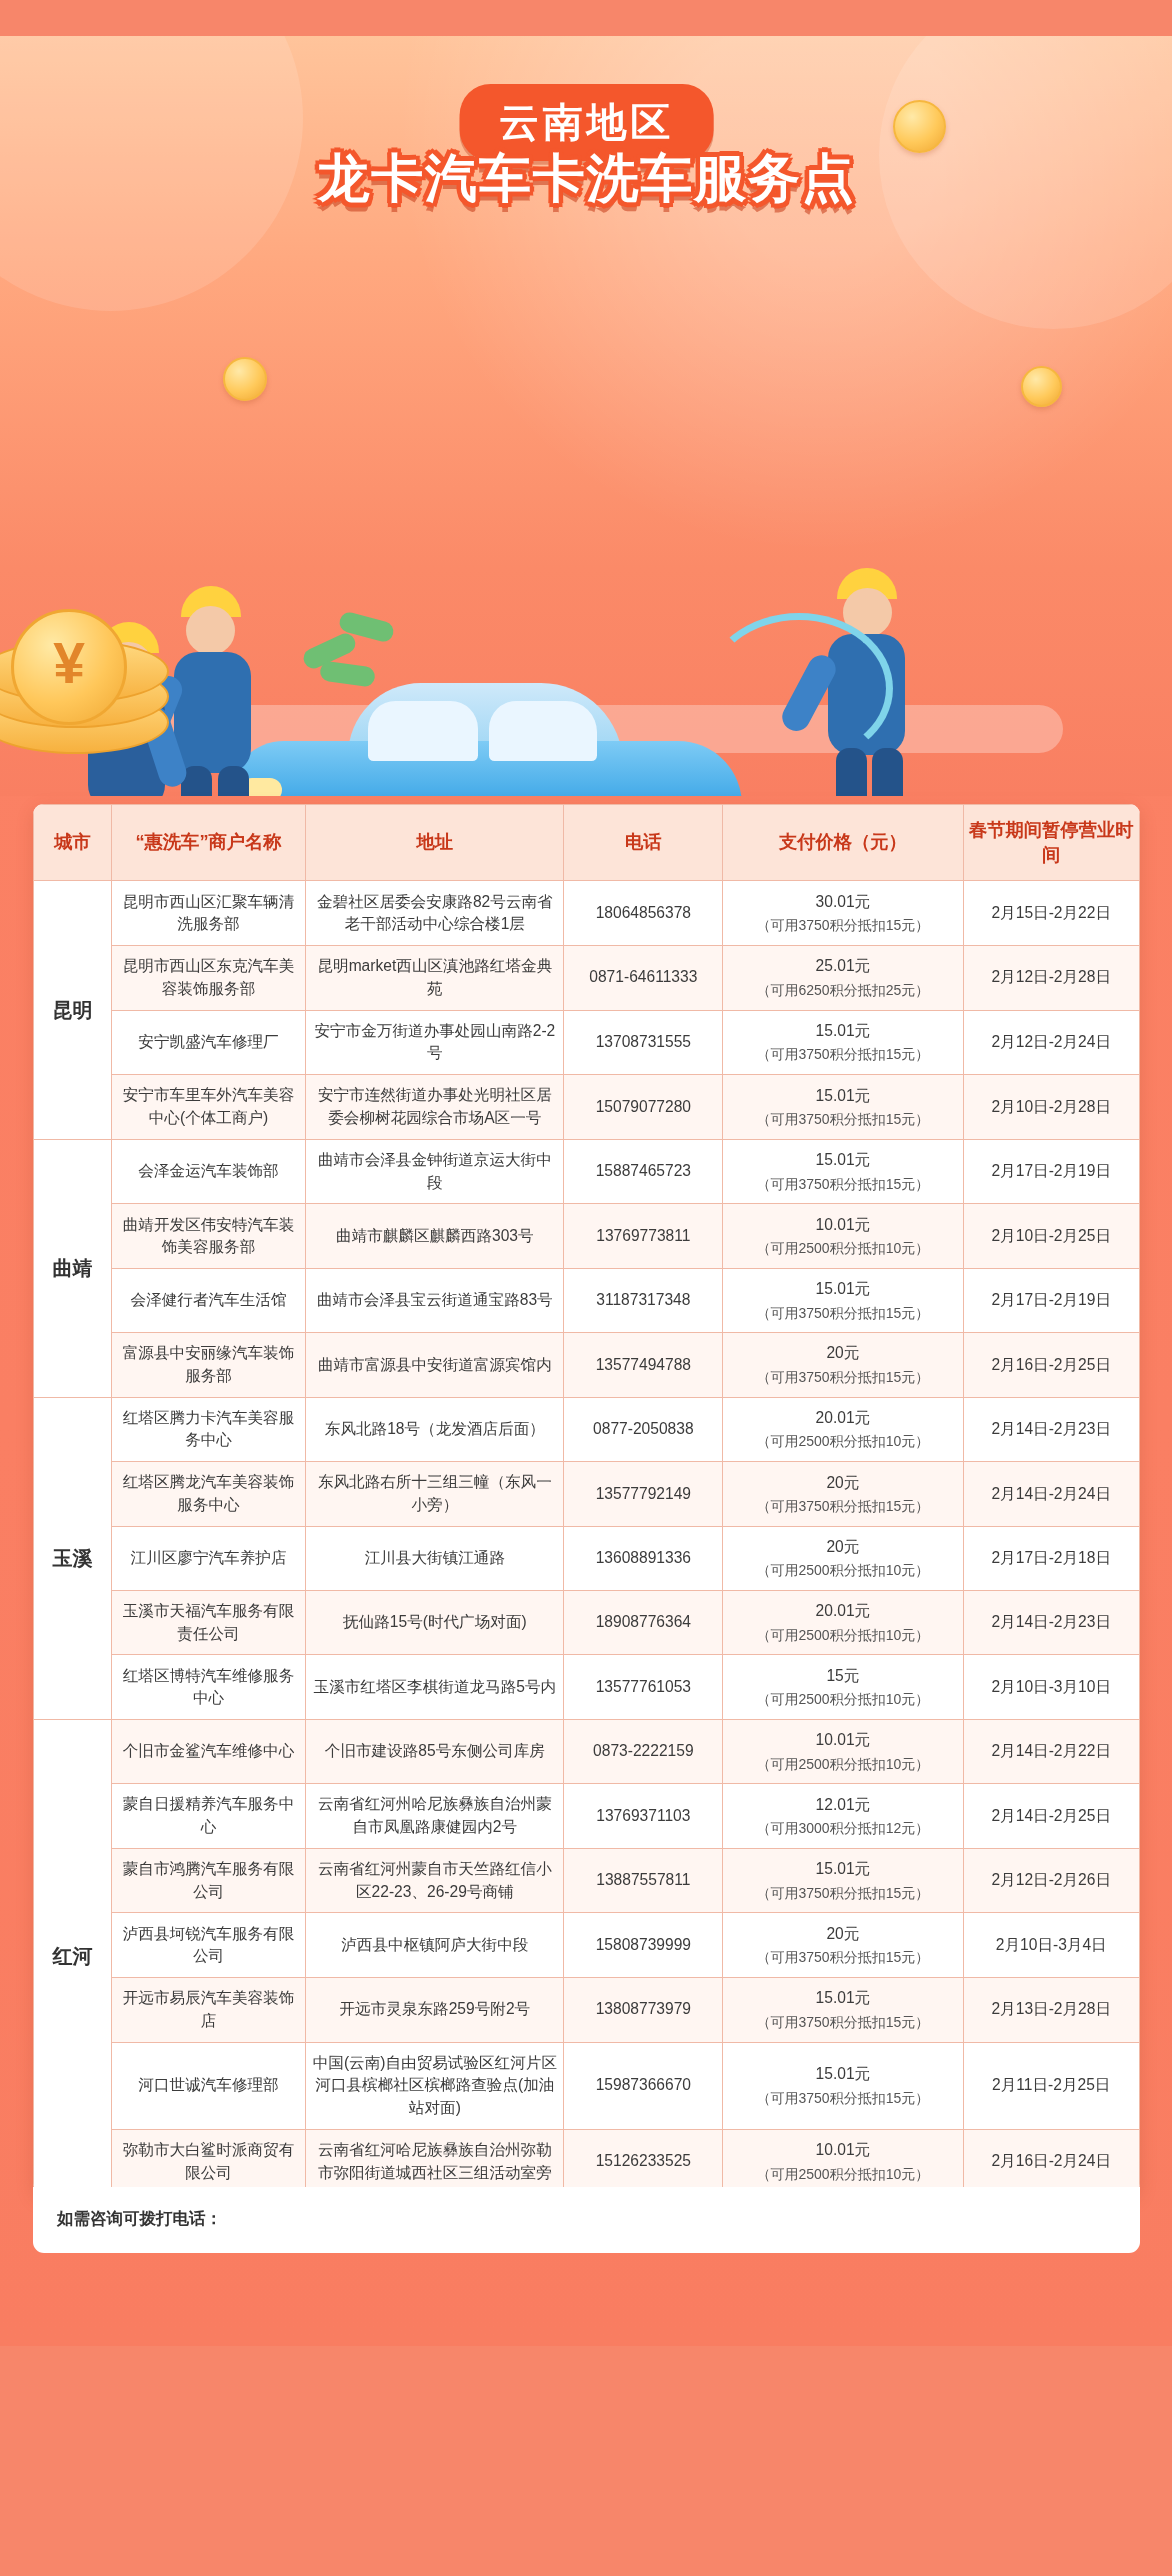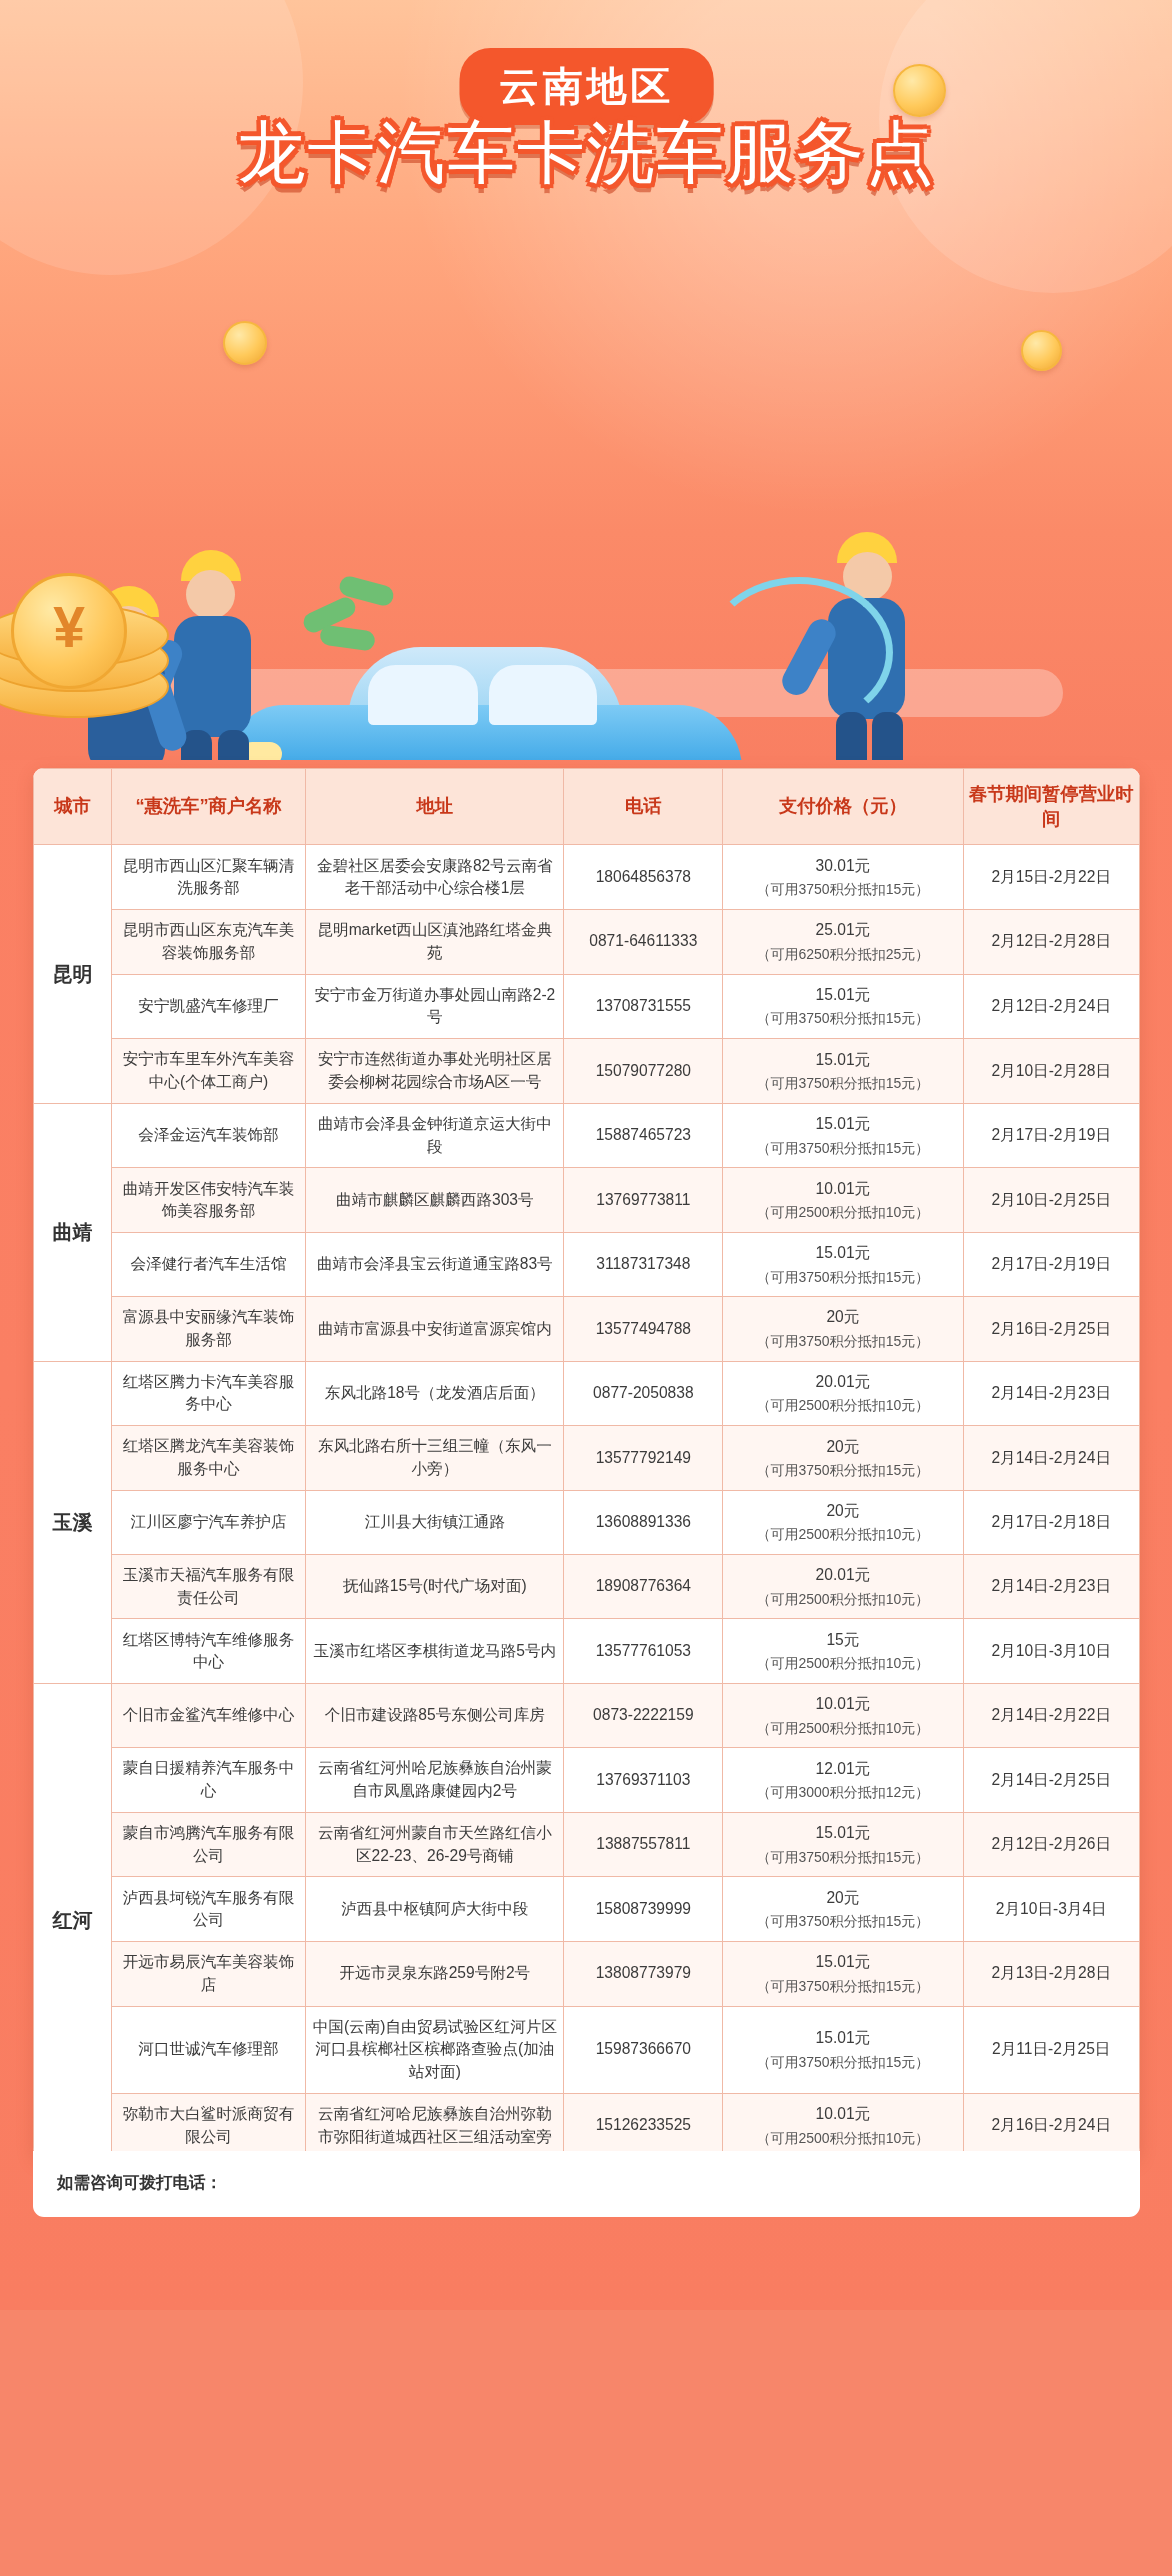--- a/index.html
+++ b/index.html
@@ -7,20 +7,21 @@
     width:1173px;
     font-family:"Liberation Sans","DejaVu Sans",sans-serif;
     background:#f7866a;
   }
   .page{
     position:relative;
     width:1173px;
     height:2310px;
     overflow:hidden;
     background:linear-gradient(180deg,#ffb38a 0%,#ff9a73 12%,#fb8164 28%,#fa7f63 60%,#f97d61 100%);
+    margin-top:36px;
   }
   
   .hero{
     position:absolute;left:0;top:0;width:1173px;height:760px;
     background:
       radial-gradient(circle at 70% 12%, rgba(255,255,255,.25) 0 12%, rgba(255,255,255,0) 40%),
       linear-gradient(180deg,#ffc49b 0%,#ffa87f 30%,#fb8a68 70%,#f97f62 100%);
     overflow:hidden;
   }
   .hero .blob{
@@ -49,21 +50,21 @@
   
   .title-pill{
     position:absolute;left:50%;transform:translateX(-50%);top:48px;
     background:#f4572c;color:#fff;border-radius:31px;
     padding:11px 40px;font-size:40px;font-weight:bold;letter-spacing:3.7px;
     box-shadow:0 3.7px 0 rgba(190,55,20,.35);
     white-space:nowrap;
   }
   .title-main{
     position:absolute;left:50%;transform:translateX(-50%);top:108px;
-    font-size:68px;font-weight:normal;letter-spacing:1.8px;white-space:nowrap;
+    font-size:52px;font-weight:bold;letter-spacing:1.8px;white-space:nowrap;
     color:#fff;
     text-shadow:
       -3.7px -3.7px 0 #f4572c, 3.7px -3.7px 0 #f4572c, -3.7px 3.7px 0 #f4572c, 3.7px 3.7px 0 #f4572c,
       0 -4.6px 0 #f4572c, 0 4.6px 0 #f4572c, -4.6px 0 0 #f4572c, 4.6px 0 0 #f4572c,
       0 9.2px 0 rgba(196,58,24,.55);
   }
   .title-sub{
     position:absolute;left:50%;transform:translateX(-50%);top:183px;
     font-size:55px;font-weight:bold;letter-spacing:5.5px;white-space:nowrap;
     color:#fff;

